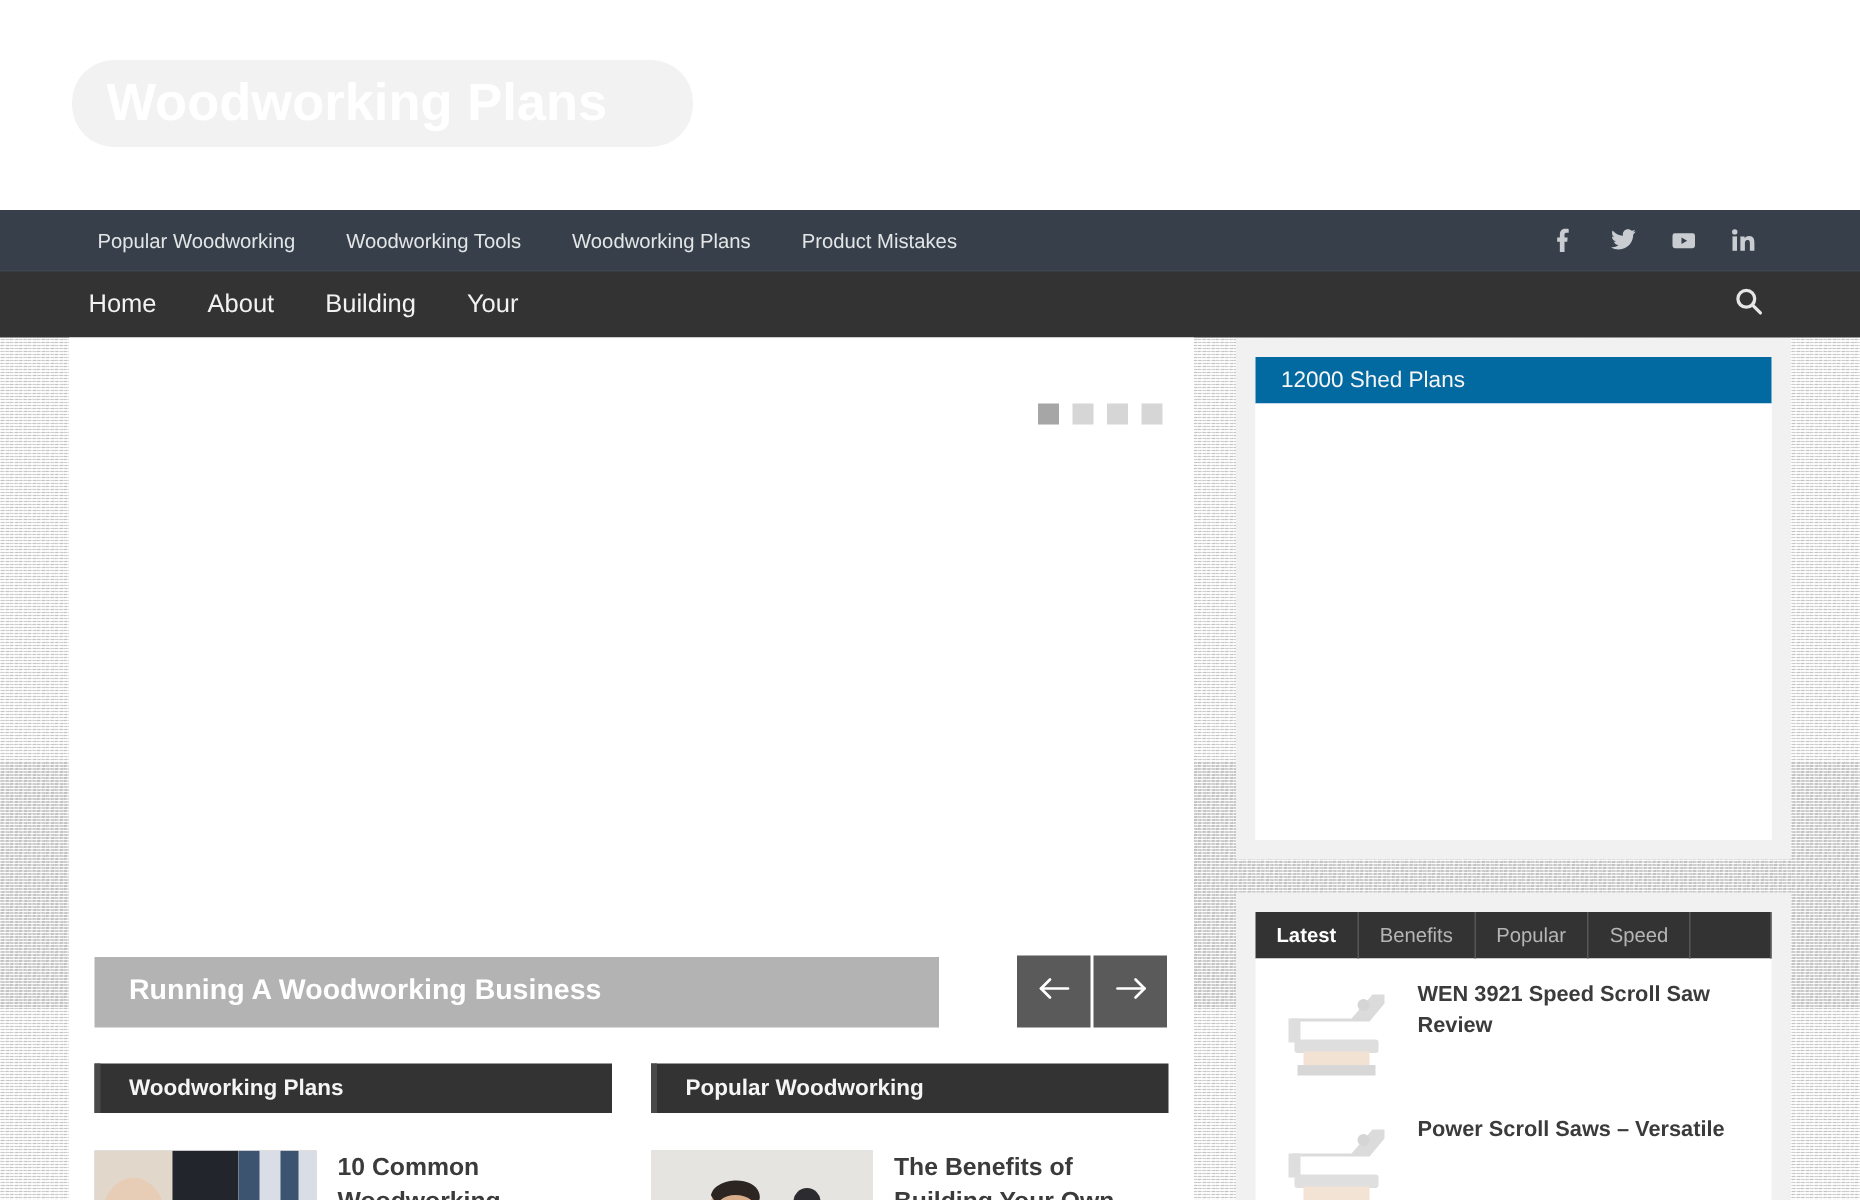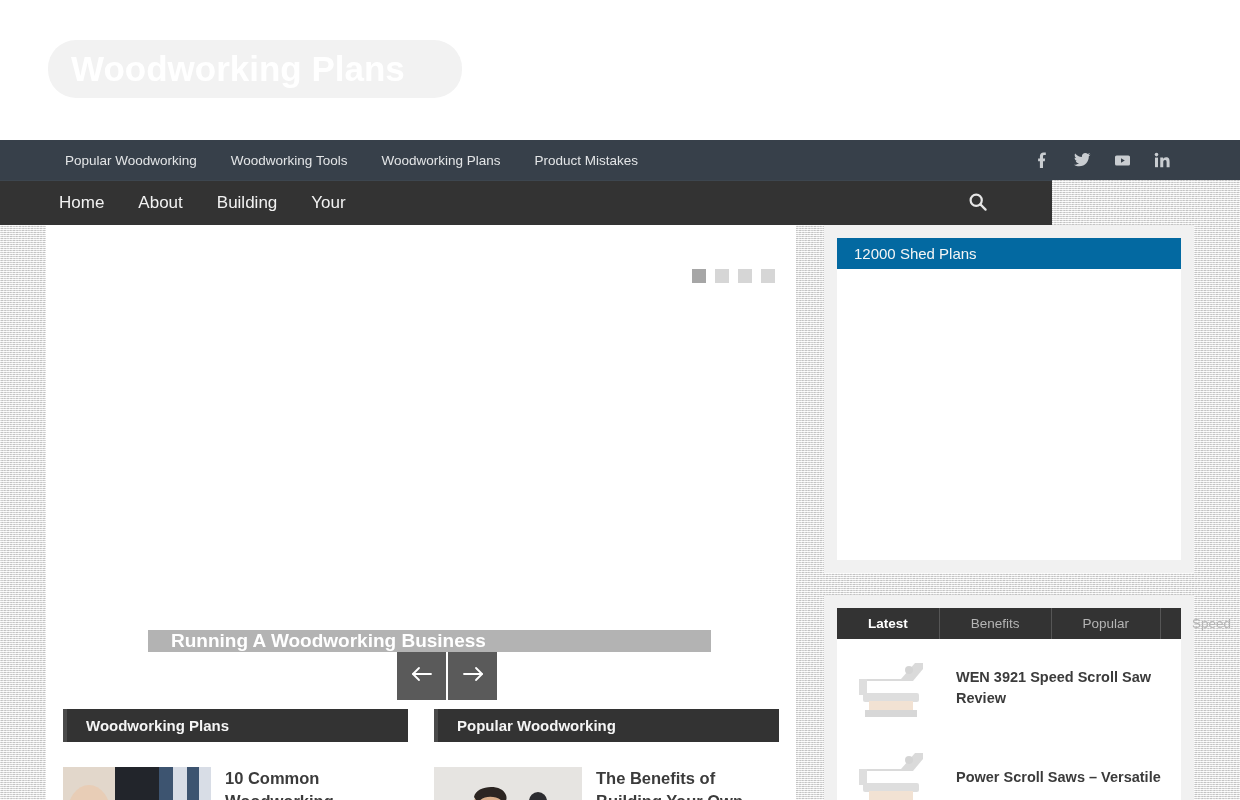--- a/index.html
+++ b/index.html
@@ -86,21 +86,21 @@
     display: flex;
     align-items: center;
     justify-content: center;
     color: #c9cdd1;
     text-decoration: none;
   }
   .social svg { display: block; }
 
   
   .mainnav {
-    width: 1052px;
+    width: 1240px;
     height: 45px;
     background: #333333;
     display: flex;
     align-items: center;
     position: relative;
     border-top: 1px solid #3d464f;
   }
   .mainnav-links {
     display: flex;
     align-items: center;
@@ -166,21 +166,20 @@
   }
   .dot.active { background: #a6a6a6; }
 
   .slider-bottom {
     position: relative;
     width: 750px;
     height: 62px;
     margin-top: 1px;
     display: flex;
     align-items: center;
-    flex-direction: column;
   }
   .slide-caption {
     width: 563px;
     height: 47px;
     background: #b3b3b3;
     display: flex;
     align-items: center;
     padding-left: 23px;
     margin-left: 17px;
   }
@@ -277,40 +276,40 @@
   }
   .tabs-strip {
     display: flex;
     height: 31px;
     background: #333333;
     align-items: stretch;
   }
   .tab {
     display: flex;
     align-items: center;
-    padding: 0 31px;
+    padding: 0 14px;
     color: #b5b5b5;
     font-size: 13.5px;
     border-right: 1px solid #565656;
     cursor: pointer;
     white-space: nowrap;
   }
   .tab.active {
     color: #ffffff;
     font-weight: bold;
   }
   .tab-filler { flex: 1; }
   .tabs-body {
     background: #ffffff;
     padding: 14px 16px 0 16px;
   }
   .post-item {
     display: flex;
-    gap: 27px;
-    align-items: center;
+    gap: 16px;
+    align-items: flex-start;
     margin-bottom: 20px;
   }
   .post-thumb {
     width: 76px;
     height: 70px;
     flex: 0 0 76px;
     position: relative;
     background: #ffffff;
     overflow: hidden;
   }

